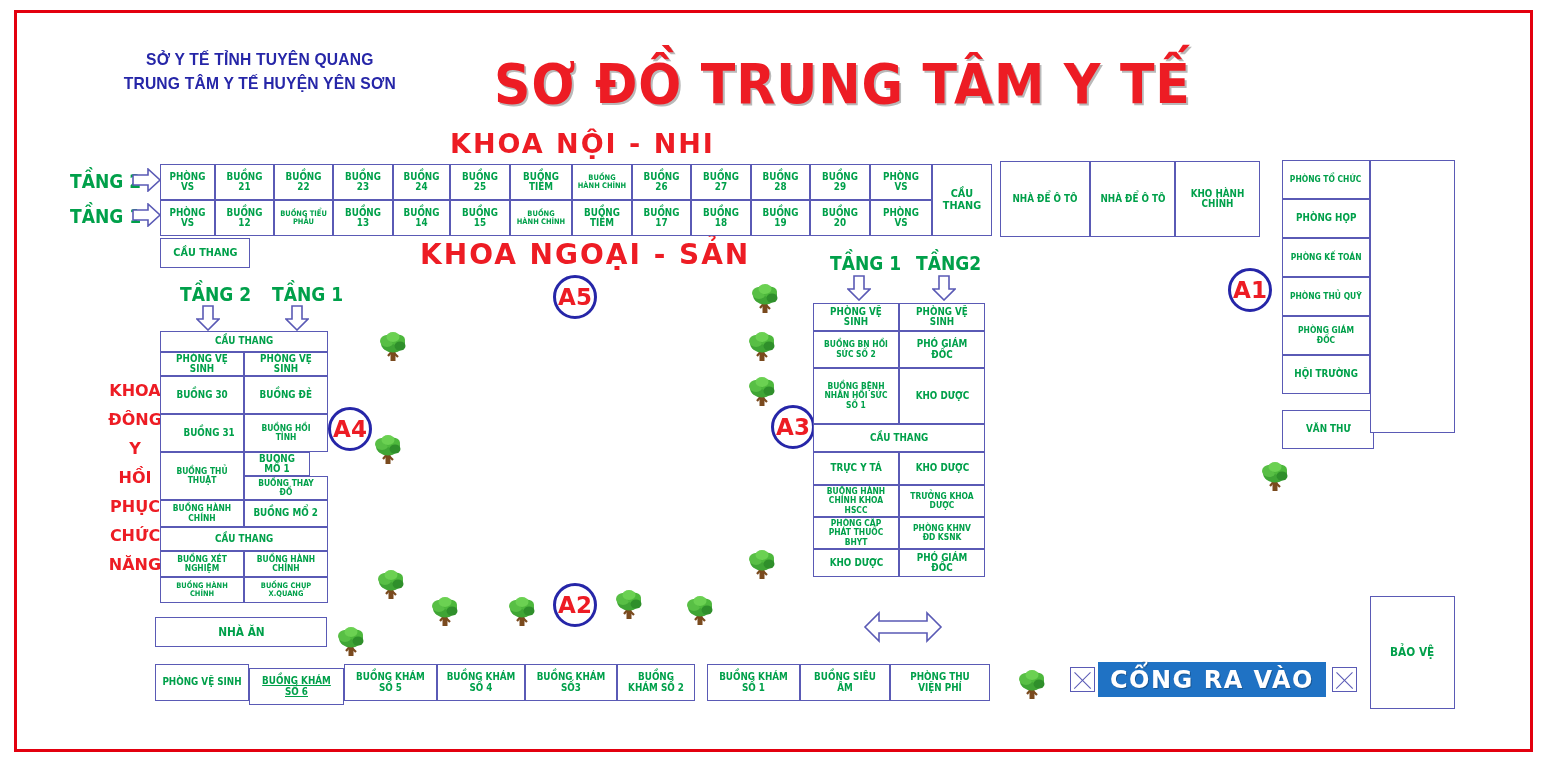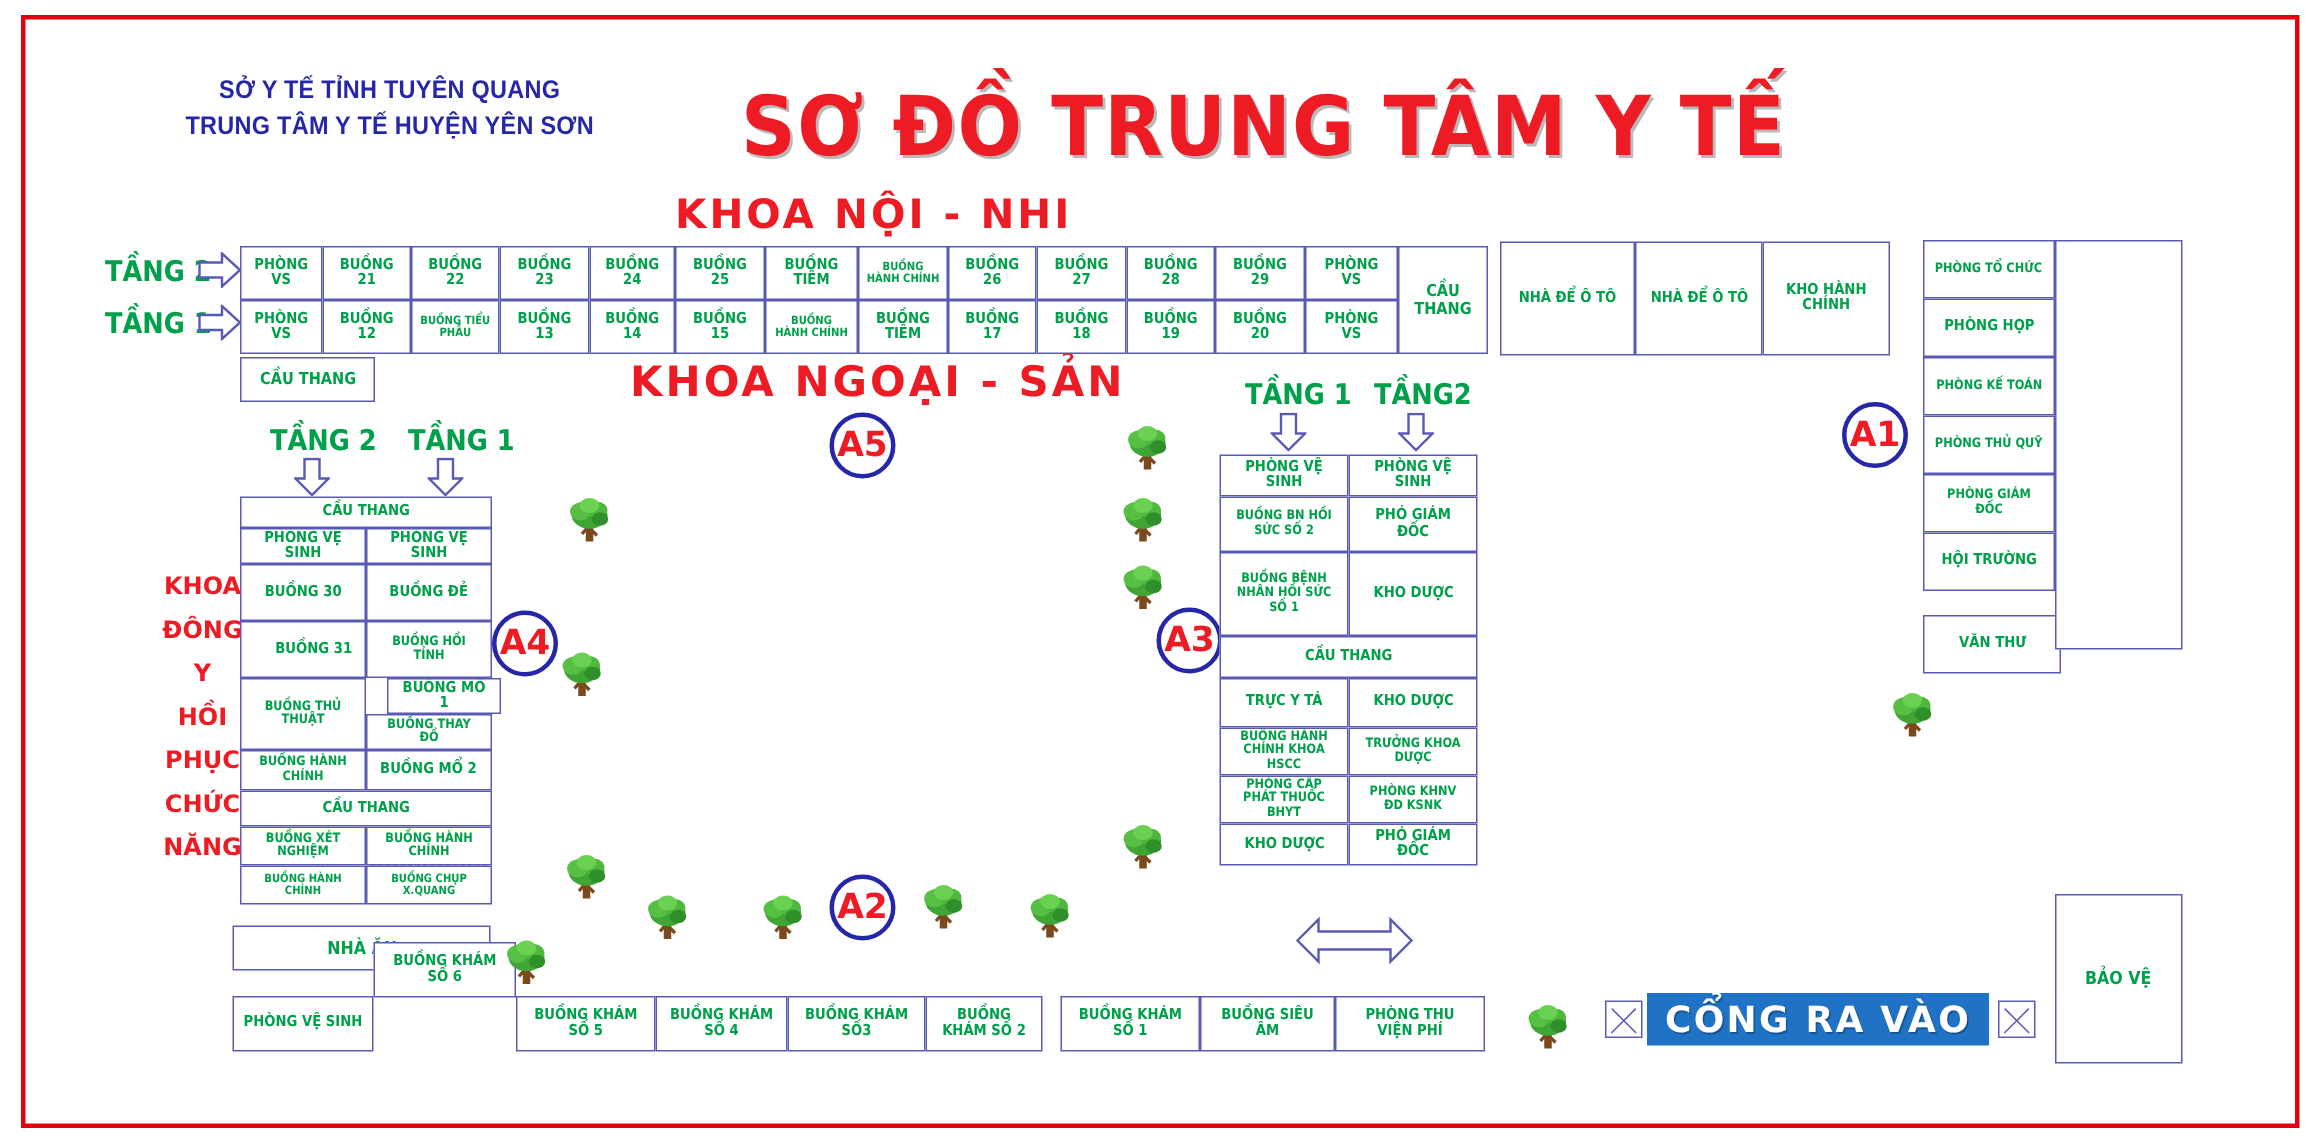--- a/index.html
+++ b/index.html
@@ -358,21 +358,21 @@
       </div>
       <div class="cell f10" style="left: 160px; top: 414px; width: 84px; height: 38px; padding-left: 16px;">
         <span>BUỒNG 31</span>
       </div>
       <div class="cell f9" style="left: 244px; top: 414px; width: 84px; height: 38px;">
         <span>BUỒNG HỒI TỈNH</span>
       </div>
       <div class="cell f9" style="left: 160px; top: 452px; width: 84px; height: 48px;">
         <span>BUỒNG THỦ THUẬT</span>
       </div>
-      <div class="cell f10" style="left: 244px; top: 452px; width: 76px; height: 24px; margin-left: 14px;">
+      <div class="cell f10" style="left: 244px; top: 452px; width: 66px; height: 24px;">
         <span>BUỒNG MỔ 1</span>
       </div>
       <div class="cell f9" style="left: 244px; top: 476px; width: 84px; height: 24px;">
         <span>BUỒNG THAY ĐỒ</span>
       </div>
       <div class="cell f9" style="left: 160px; top: 500px; width: 84px; height: 27px;">
         <span>BUỒNG HÀNH CHÍNH</span>
       </div>
       <div class="cell f10" style="left: 244px; top: 500px; width: 84px; height: 27px;">
         <span>BUỒNG MỔ 2</span>
@@ -456,21 +456,21 @@
     </div>
 
   <svg style="position:absolute; left:862px; top:610px;" width="82" height="34" viewBox="0 0 82 34">
     <path d="M17 3 L17 11 L65 11 L65 3 L79 17 L65 31 L65 23 L17 23 L17 31 L3 17 Z" fill="#fff" stroke="#5a5ab5" stroke-width="1.6"></path>
   </svg>
 
   <div id="kham-grid">
       <div class="cell f10" style="left: 155px; top: 664px; width: 94px; height: 37px;">
         <span>PHÒNG VỆ SINH</span>
       </div>
-      <div class="cell f10" style="left: 249px; top: 628px; width: 95px; height: 37px;">
+      <div class="cell f10" style="left: 249px; top: 668px; width: 95px; height: 37px; text-decoration: underline;">
         <span>BUỒNG KHÁM SỐ 6</span>
       </div>
       <div class="cell f10" style="left: 344px; top: 664px; width: 93px; height: 37px;">
         <span>BUỒNG KHÁM SỐ 5</span>
       </div>
       <div class="cell f10" style="left: 437px; top: 664px; width: 88px; height: 37px;">
         <span>BUỒNG KHÁM SỐ 4</span>
       </div>
       <div class="cell f10" style="left: 525px; top: 664px; width: 92px; height: 37px;">
         <span>BUỒNG KHÁM SỐ3</span>

